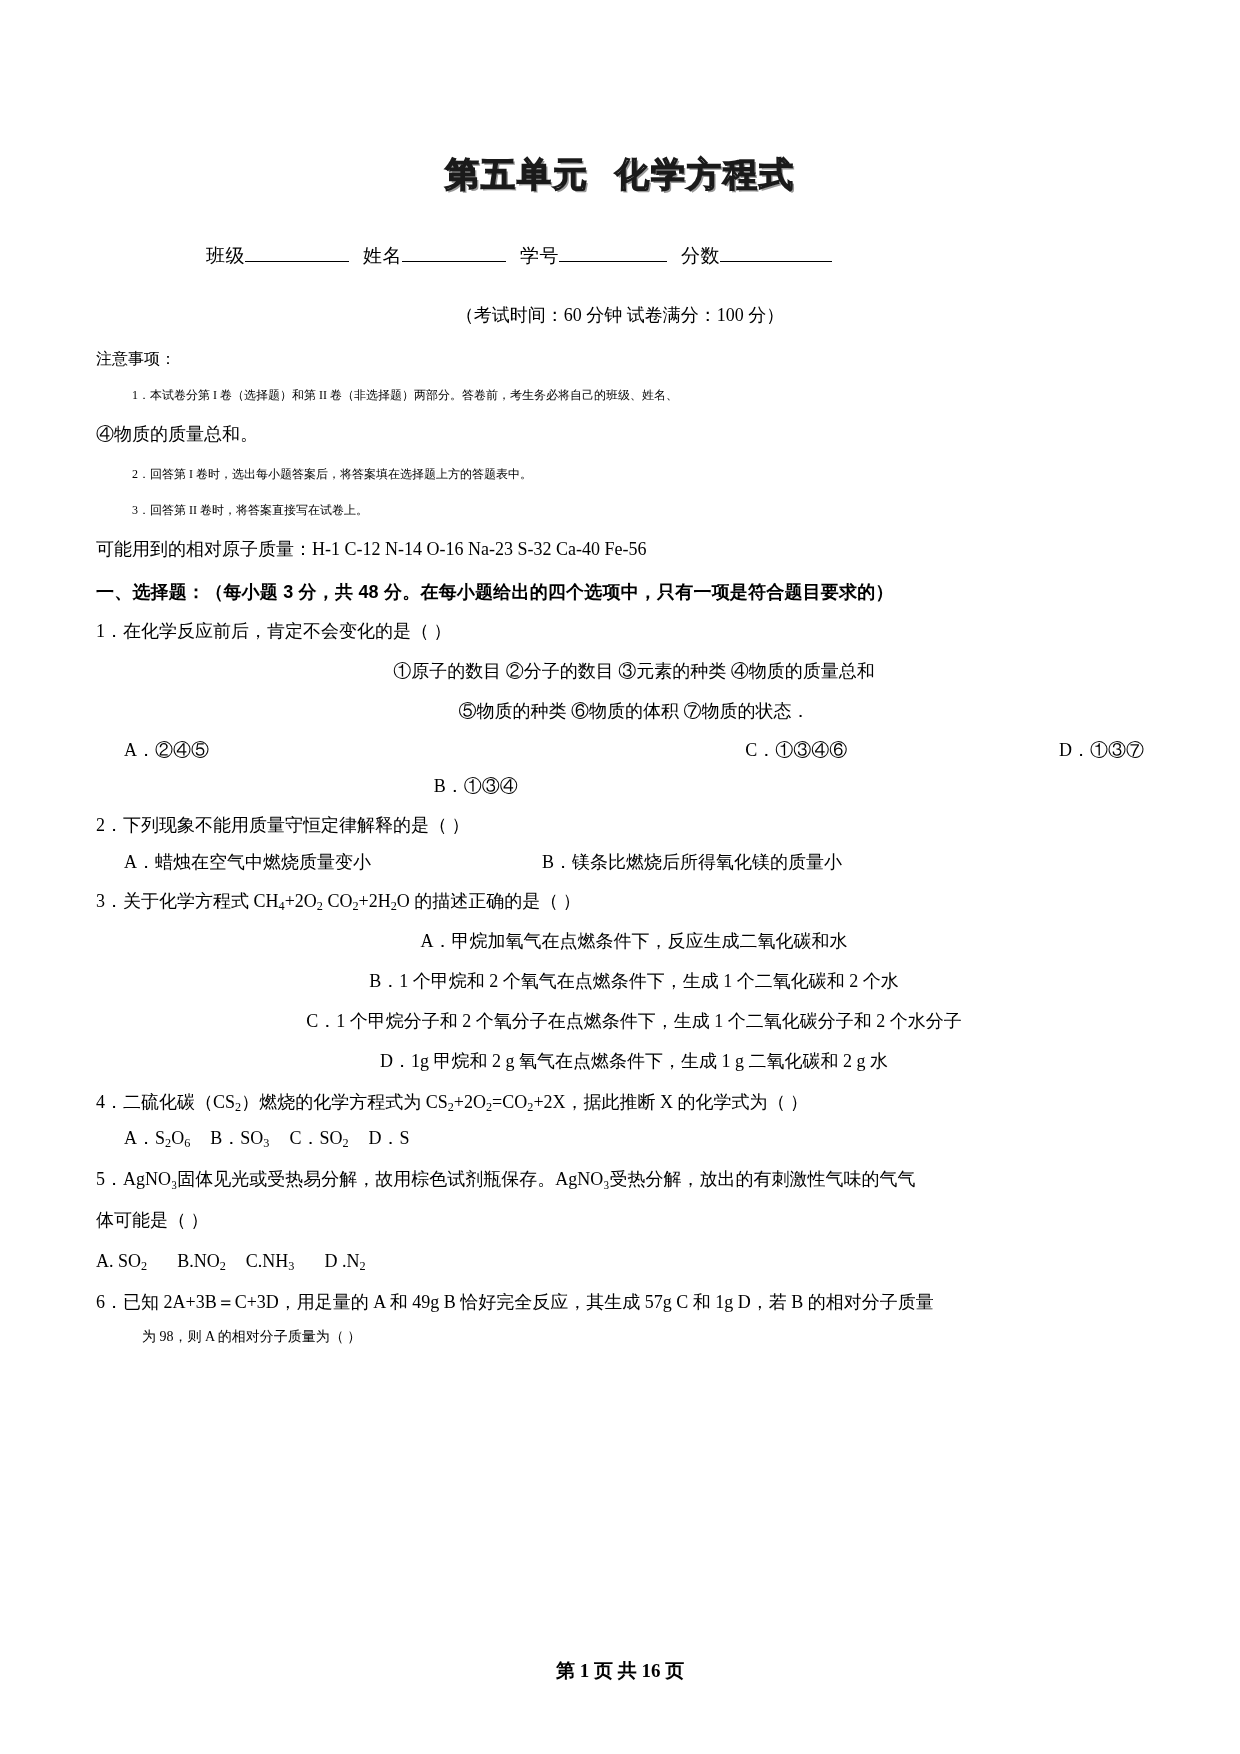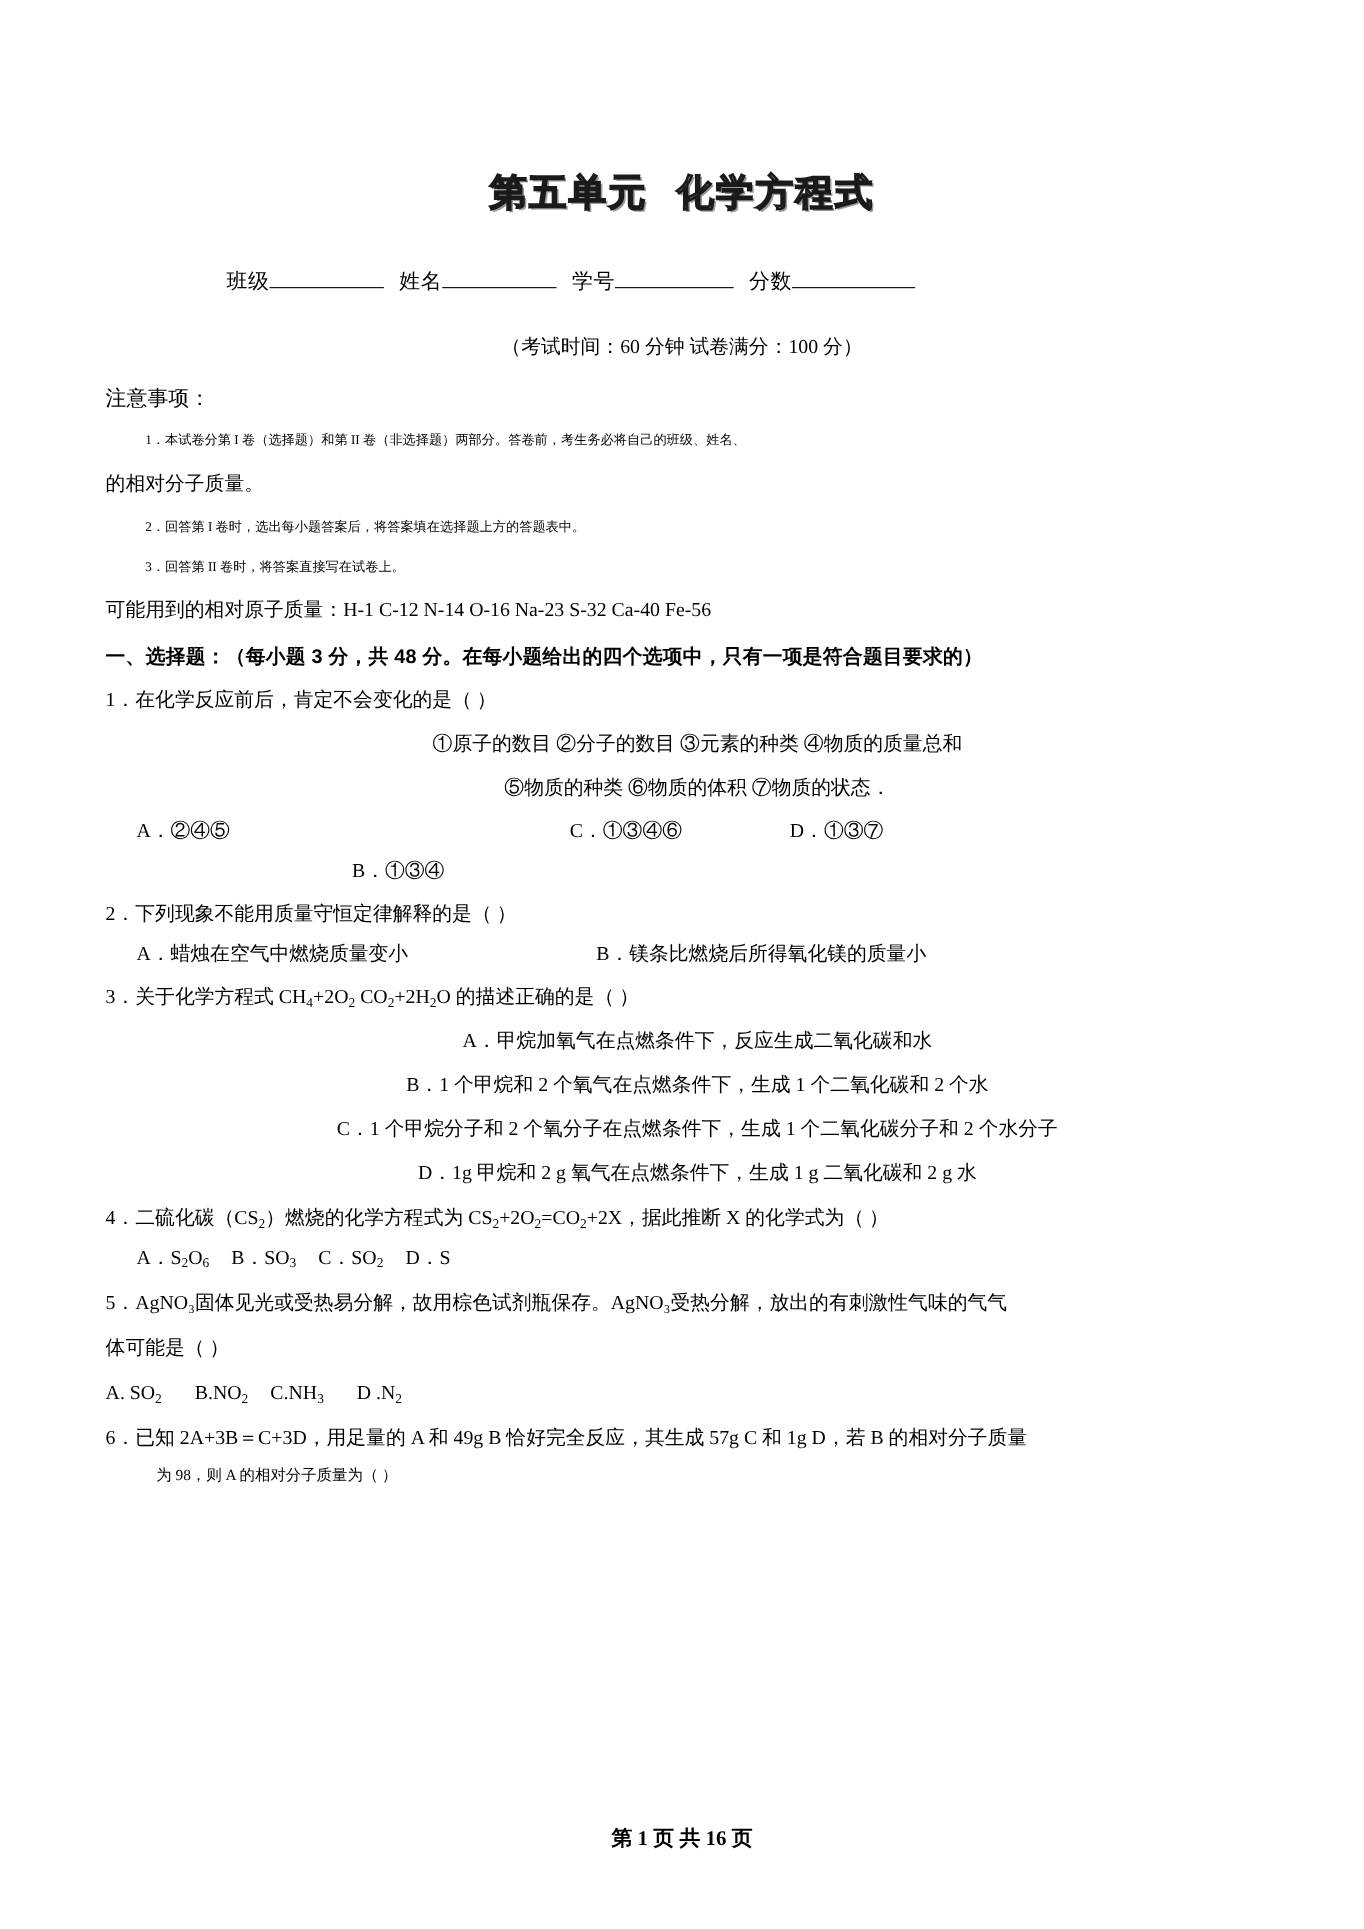--- a/index.html
+++ b/index.html
@@ -64,21 +64,21 @@
     margin: 0;
     padding-top: 34px;
     text-align: center;
     font-size: 18px;
   }
 
   
   .note-head {
     margin: 0;
     padding-top: 22px;
-    font-size: 19px;
+    font-size: 16px;
     font-family: Liberation Serif, serif;
   }
   .note-item {
     margin: 0;
     padding-top: 16px;
     font-size: 12px;
     text-indent: 36px;
     line-height: 1.62;
   }
   .plain-line {
@@ -119,20 +119,21 @@
     font-size: 18px;
     padding-left: 28px;
     line-height: 1.5;
   }
   .opts-row {
     margin: 0;
     padding-top: 13px;
     padding-left: 28px;
     font-size: 18px;
     display: flex;
+    justify-content: space-between;
   }
   .opt-cell { display: inline-block; }
   .opt-a { width: 196px; }
   .opt-b { width: 198px; margin-top: 36px; }
   .opt-c { width: 200px; }
   .two-col {
     margin: 0;
     padding-top: 11px;
     padding-left: 28px;
     font-size: 18px;
@@ -178,21 +179,21 @@
   </h1>
 
   <p class="identity-line">
     <span class="id-label first">班级</span><span class="blank-rule blank-w1"></span><span class="id-label">姓名</span><span class="blank-rule blank-w2"></span><span class="id-label">学号</span><span class="blank-rule blank-w3"></span><span class="id-label">分数</span><span class="blank-rule blank-w4"></span>
   </p>
 
   <p class="exam-info">（考试时间：60 分钟  试卷满分：100 分）</p>
 
   <p class="note-head">注意事项：</p>
   <p class="note-item">1．本试卷分第 I 卷（选择题）和第 II 卷（非选择题）两部分。答卷前，考生务必将自己的班级、姓名、</p>
-  <p class="plain-line">的相对分子质量。</p>
+  <p class="plain-line">④物质的质量总和。</p>
   <p class="note-item">2．回答第 I 卷时，选出每小题答案后，将答案填在选择题上方的答题表中。</p>
   <p class="note-item">3．回答第 II 卷时，将答案直接写在试卷上。</p>
   <p class="plain-line">可能用到的相对原子质量：H-1  C-12  N-14  O-16   Na-23  S-32  Ca-40  Fe-56</p>
 
   <p class="section-head">一、选择题：（每小题 3 分，共 48 分。在每小题给出的四个选项中，只有一项是符合题目要求的）</p>
 
   <p class="question">1．在化学反应前后，肯定不会变化的是（        ）</p>
   <p class="q-sub">①原子的数目   ②分子的数目   ③元素的种类   ④物质的质量总和</p>
   <p class="q-sub">⑤物质的种类   ⑥物质的体积   ⑦物质的状态．</p>
   <p class="opts-row">

